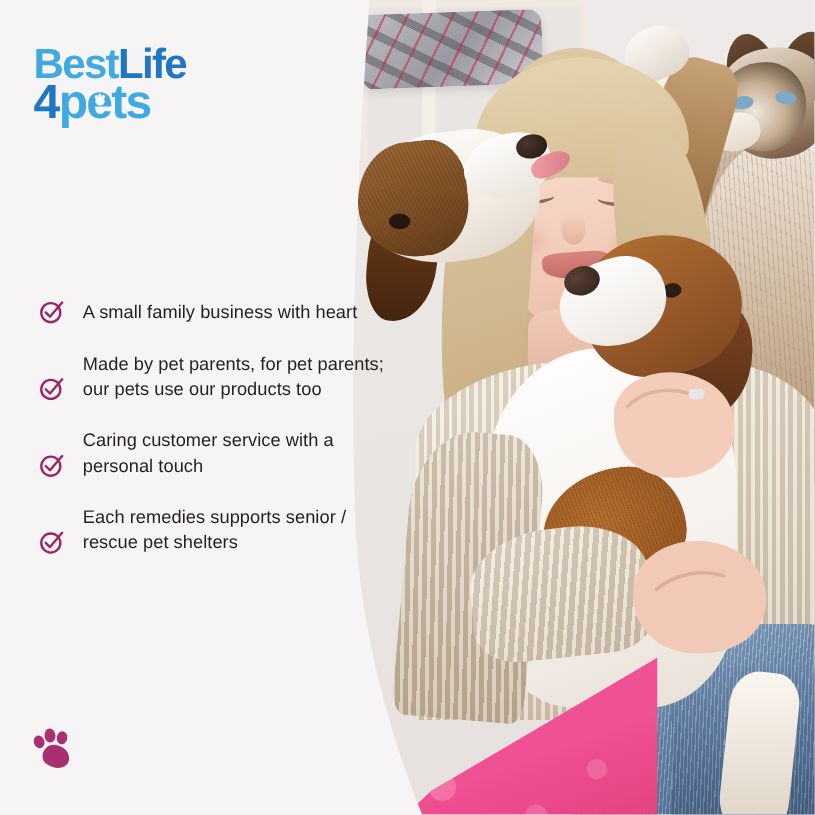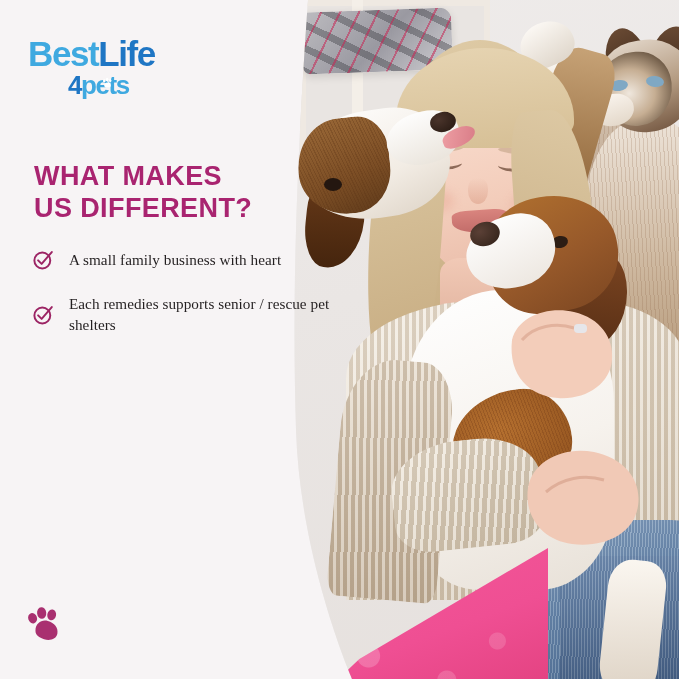--- a/index.html
+++ b/index.html
@@ -192,29 +192,29 @@
   
   .edge-shadow{position:absolute;top:0;left:0;width:679px;height:679px;pointer-events:none;
     background:linear-gradient(90deg, rgba(0,0,0,.10) 0px, rgba(0,0,0,0) 26px);
   }
 
   
   .panel{position:absolute;left:0;top:0;width:330px;height:476px;}
 
   .logo{position:absolute;left:28px;top:36px;width:190px;}
   .logo-l1{font-weight:bold;font-size:35px;line-height:35px;letter-spacing:-1.4px;white-space:nowrap;}
-  .logo-l2{font-weight:bold;font-size:26px;line-height:34px;letter-spacing:-1.4px;white-space:nowrap;margin-left:40px;margin-top:-3px;}
+  .logo-l2{font-weight:bold;font-size:40px;line-height:34px;letter-spacing:-1.4px;white-space:nowrap;margin-top:-3px;}
   .lt{color:#3fa9e0;}
   .dk{color:#1f76c4;}
 
   .heading{position:absolute;left:34px;top:160px;width:280px;
     color:#a92470;font-weight:bold;font-size:27px;line-height:32px;letter-spacing:.4px;}
 
   .list{position:absolute;left:32px;top:248px;width:300px;}
-  .item{display:flex;align-items:center;margin-bottom:22px;font-family:Liberation Serif, serif;}
+  .item{display:flex;align-items:flex-end;margin-bottom:22px;}
   .check{flex:0 0 auto;width:22px;height:22px;margin-right:15px;margin-top:1px;}
   .itxt{color:#231f20;font-size:15.2px;line-height:21px;letter-spacing:.05px;}
 
   .footpaw{position:absolute;left:24px;top:602px;width:42px;height:42px;}
 </style>
 </head>
 <body>
 
 <div id="canvas">
 
@@ -303,37 +303,47 @@
       <div class="logo-l2">
         <span class="dk">4</span><span class="lt">p</span><span class="lt" style="position:relative;display:inline-block;">e<svg viewBox="0 0 24 24" style="position:absolute;left:5px;top:9px;width:13px;height:13px;">
               <ellipse cx="6" cy="7" rx="2.4" ry="3" fill="#ffffff"></ellipse>
               <ellipse cx="11.4" cy="4.6" rx="2.4" ry="3.1" fill="#ffffff"></ellipse>
               <ellipse cx="17" cy="6.6" rx="2.3" ry="2.9" fill="#ffffff"></ellipse>
               <ellipse cx="12" cy="15" rx="6" ry="5" fill="#ffffff"></ellipse>
             </svg></span><span class="lt">ts</span>
       </div>
     </div>
 
-    <div class="heading">
-      <div>WHAT MAKES</div>
-      <div>US DIFFERENT?</div>
-    </div>
 
     <div class="list">
 
       <div class="item">
         <svg class="check" viewBox="0 0 26 26">
           <circle cx="12.2" cy="13.6" r="9.4" fill="none" stroke="#9c2464" stroke-width="2.3"></circle>
           <path d="M7.2 13.4 L11.4 17.6 L23.4 3.6" fill="none" stroke="#9c2464" stroke-width="2.3" stroke-linecap="round" stroke-linejoin="round"></path>
         </svg>
         <div class="itxt">A small family business with heart</div>
       </div>
 
 
-
+      <div class="item">
+        <svg class="check" viewBox="0 0 26 26">
+          <circle cx="12.2" cy="13.6" r="9.4" fill="none" stroke="#9c2464" stroke-width="2.3"></circle>
+          <path d="M7.2 13.4 L11.4 17.6 L23.4 3.6" fill="none" stroke="#9c2464" stroke-width="2.3" stroke-linecap="round" stroke-linejoin="round"></path>
+        </svg>
+        <div class="itxt">Made by pet parents, for pet parents; our pets use our products too</div>
+      </div>
+
+      <div class="item">
+        <svg class="check" viewBox="0 0 26 26">
+          <circle cx="12.2" cy="13.6" r="9.4" fill="none" stroke="#9c2464" stroke-width="2.3"></circle>
+          <path d="M7.2 13.4 L11.4 17.6 L23.4 3.6" fill="none" stroke="#9c2464" stroke-width="2.3" stroke-linecap="round" stroke-linejoin="round"></path>
+        </svg>
+        <div class="itxt">Caring customer service with a personal touch</div>
+      </div>
 
       <div class="item">
         <svg class="check" viewBox="0 0 26 26">
           <circle cx="12.2" cy="13.6" r="9.4" fill="none" stroke="#9c2464" stroke-width="2.3"></circle>
           <path d="M7.2 13.4 L11.4 17.6 L23.4 3.6" fill="none" stroke="#9c2464" stroke-width="2.3" stroke-linecap="round" stroke-linejoin="round"></path>
         </svg>
         <div class="itxt">Each remedies supports senior / rescue pet shelters</div>
       </div>
 
     </div>

